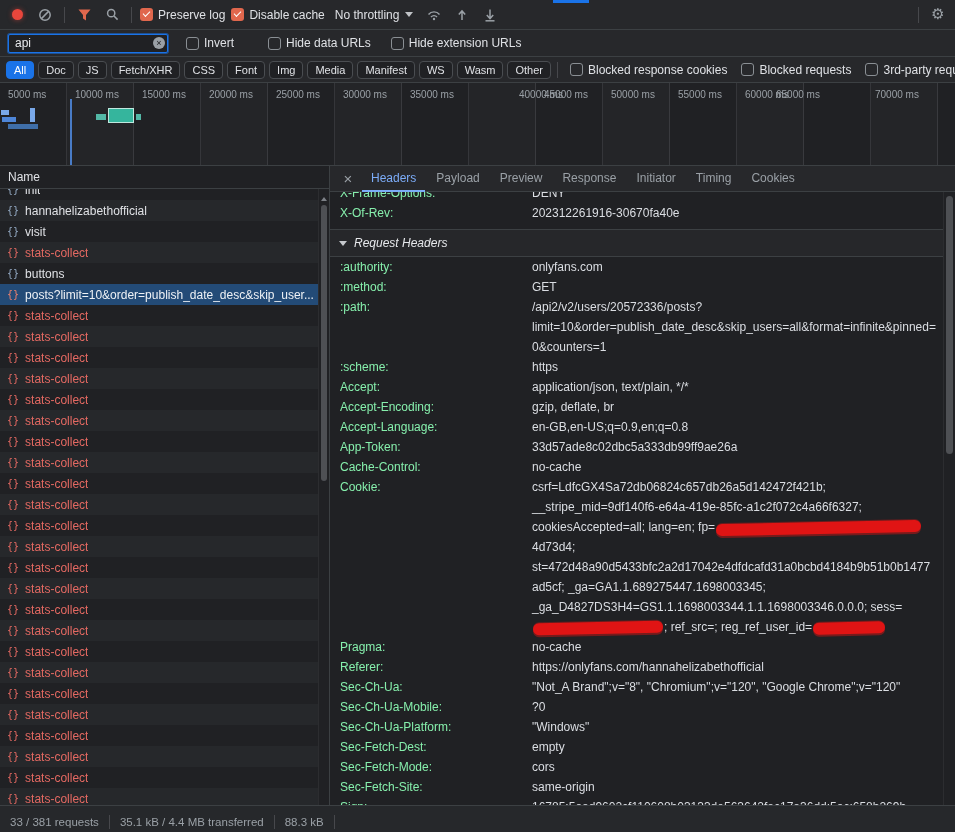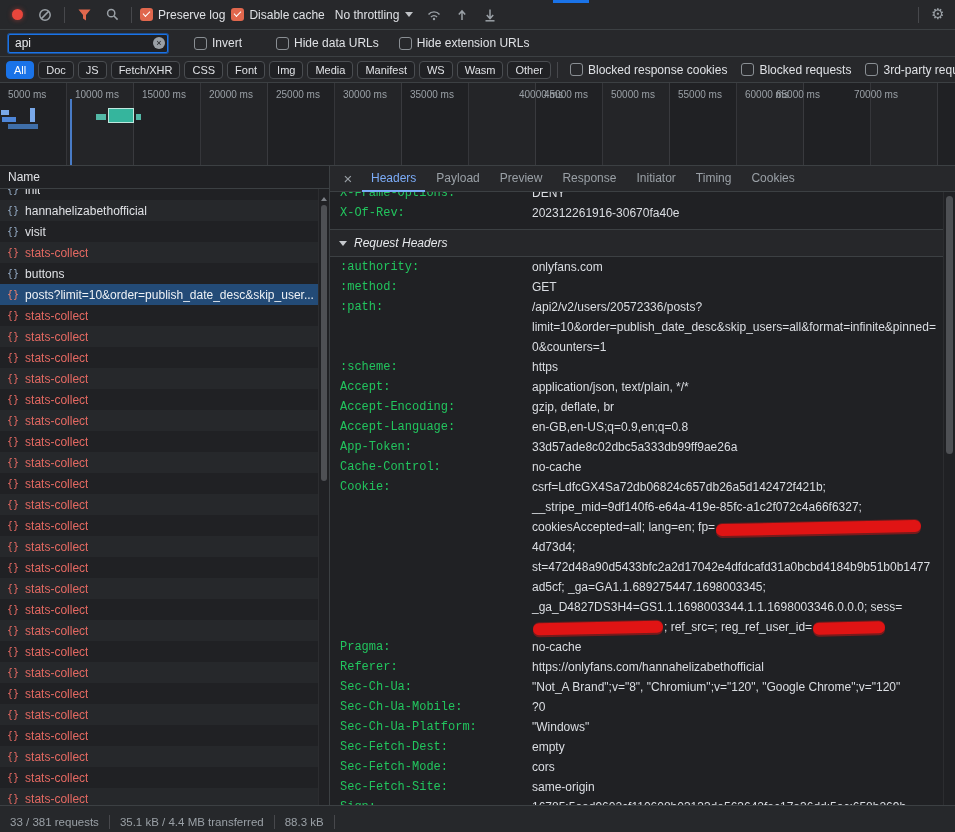--- a/index.html
+++ b/index.html
@@ -71,21 +71,21 @@
   
   .right { flex:1; position:relative; overflow:hidden; }
   .tabbar { height:26px; display:flex; align-items:center; gap:2px; padding-left:6px;
             border-bottom:1px solid #3c4043; background:#27282b; }
   .tab-close { width:24px; text-align:center; color:#9aa0a6; font-size:15px; cursor:pointer; flex:none; }
   .tab { padding:0 9px; height:26px; line-height:24px; color:#9aa0a6; border-bottom:2px solid transparent; cursor:pointer; }
   .tab.selected { color:#7cacf8; border-bottom-color:#7cacf8; }
   .details { position:absolute; top:26px; left:0; right:12px; bottom:0; overflow:hidden; }
   .hdr-row { display:flex; padding-left:10px; min-height:20px; }
   .hdr-row.clipped { margin-top:-9px; }
-  .hdr-name { width:192px; flex:none; color:#22c55e; line-height:20px;font-family:Liberation Mono, monospace; }
+  .hdr-name { width:192px; flex:none; color:#86efac; line-height:20px; }
   .hdr-value { width:404px; color:#dbdee3; line-height:20px; overflow-wrap:break-word; word-wrap:break-word; }
   .section-bar { display:flex; align-items:center; gap:7px; height:28px; margin-top:6px;
     border-top:1px solid #3c4043; border-bottom:1px solid #3c4043; padding-left:9px;
     background:#26272a; color:#e6e8eb; cursor:pointer;font-style:italic; }
   .disc-tri { width:0; height:0; border-left:4px solid transparent; border-right:4px solid transparent; border-top:5px solid #c6c9cd; }
   .redact { display:inline-block; height:12px; border-radius:7px; background:#e01414;
     vertical-align:text-bottom; margin:0 1px; transform:rotate(-1.2deg);
     box-shadow:0 2px 0 rgba(224,20,20,.45), 0 -1px 0 rgba(224,20,20,.35); }
   .scrollbar2 { position:absolute; top:26px; right:0; bottom:0; width:12px; background:#202124; border-left:1px solid #2c2d30; }
   
@@ -157,21 +157,21 @@
     <div class="icon-btn">
       <span class="gear">⚙</span>
     </div>
   </div>
 
   <div class="tbar row2">
     <div class="filter-input-wrap">
       <input class="filter-input" value="api" style="">
       <span class="clear-btn">×</span>
     </div>
-    <div class="check-item" style="margin-left:20px">
+    <div class="check-item" style="margin-left:12px">
       <span class="cbox off"></span>
       <span>Invert</span>
     </div>
     <div class="check-item" style="margin-left:28px">
       <span class="cbox off"></span>
       <span>Hide data URLs</span>
     </div>
     <div class="check-item" style="margin-left:14px">
       <span class="cbox off"></span>
       <span>Hide extension URLs</span>
@@ -225,21 +225,21 @@
       <span class="tick-label" style="left: 209px;">20000 ms</span>
       <span class="tick-label" style="left: 276px;">25000 ms</span>
       <span class="tick-label" style="left: 343px;">30000 ms</span>
       <span class="tick-label" style="left: 410px;">35000 ms</span>
       <span class="tick-label" style="left: 477px; margin-left: 42px;">40000 ms</span>
       <span class="tick-label" style="left: 544px;">45000 ms</span>
       <span class="tick-label" style="left: 611px;">50000 ms</span>
       <span class="tick-label" style="left: 678px;">55000 ms</span>
       <span class="tick-label" style="left: 745px;">60000 ms</span>
       <span class="tick-label" style="left: 776px;">65000 ms</span>
-      <span class="tick-label" style="left: 854px;">70000 ms</span>
+      <span class="tick-label" style="left: 875px;">70000 ms</span>
     </div>
 
   <div class="main">
     <div class="left">
       <div class="list-header">Name</div>
       <div class="request-list">
           <div class="req-row normal clipped">
             <span class="req-icon">{}</span>
             <span class="req-label">init</span>
           </div>

